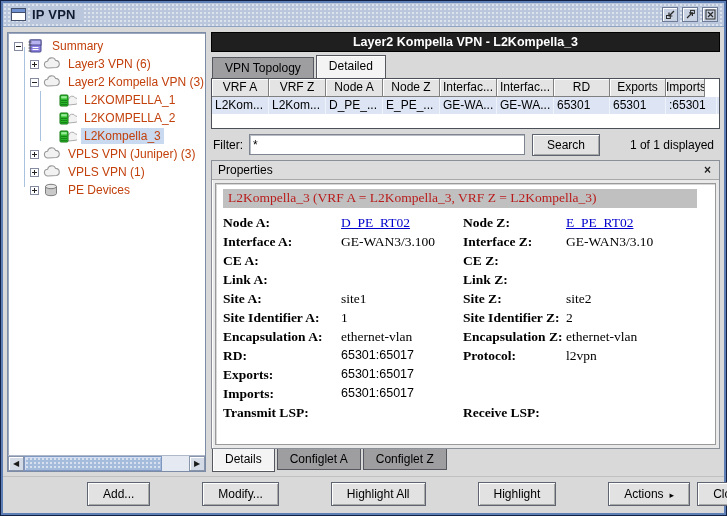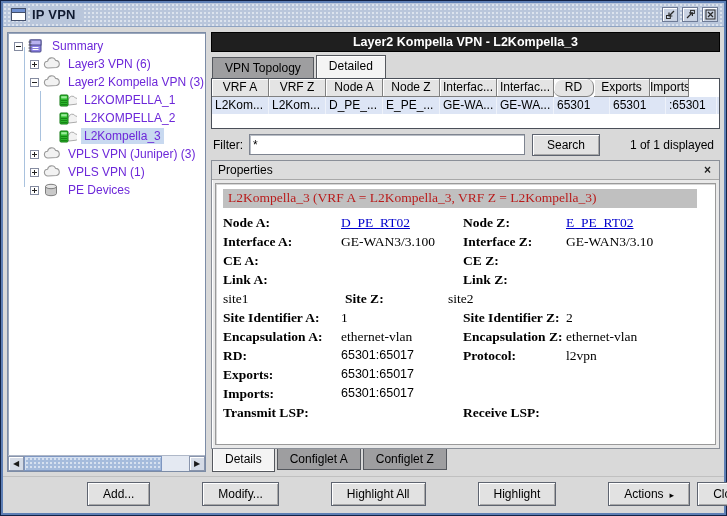--- a/index.html
+++ b/index.html
@@ -51,21 +51,21 @@
     background:#fff;
     border:1px solid #7C8CA6;
     box-shadow:inset 1px 1px 0 #9aa7bc;
     position:relative;
     display:flex; flex-direction:column; overflow:hidden;
   }
   .tree-scroll{ flex:1; position:relative; overflow:hidden; padding-top:4px; }
   .guide{ position:absolute; width:1px; background:#A9C2DE; }
   .tree-row{
     height:18px; display:flex; align-items:center;
-    font-size:12px; color:#6d28d9; white-space:nowrap; position:relative;
+    font-size:12px; color:#c2410c; white-space:nowrap; position:relative;
   }
   .tree-row .indent{ flex:0 0 auto; }
   .expander{
     width:9px; height:9px; flex:0 0 9px; margin:0 4px 0 0;
     border:1px solid #848BA0; background:#fff; position:relative;
   }
   .expander::before, .expander.plus::after{
     content:""; position:absolute; background:#222;
   }
   .expander::before{ left:1px; right:1px; top:3px; height:1px; }
@@ -364,21 +364,21 @@
           </div>
 
         <div class="table-box">
           <div class="thead" id="thead">
               <div class="th" style="width: 57px;">VRF A</div>
               <div class="th" style="width: 57px;">VRF Z</div>
               <div class="th" style="width: 57px;">Node A</div>
               <div class="th" style="width: 57px;">Node Z</div>
               <div class="th" style="width: 57px;">Interfac...</div>
               <div class="th" style="width: 57px;">Interfac...</div>
-              <div class="th" style="width: 40px; border-radius: 7px;">RD</div>
+              <div class="th" style="width: 56px;">RD</div>
               <div class="th" style="width: 56px;">Exports</div>
               <div class="th" style="width: 39px;">Imports</div>
             </div>
           <div id="tbody">
               <div class="trow">
                 <div class="td" style="width: 57px;">L2Kom...</div>
                 <div class="td" style="width: 57px;">L2Kom...</div>
                 <div class="td" style="width: 57px;">D_PE_...</div>
                 <div class="td" style="width: 57px;">E_PE_...</div>
                 <div class="td" style="width: 57px;">GE-WA...</div>
@@ -423,20 +423,21 @@
                   <span class="prop-label lz">CE Z:</span>
                   <span class="prop-value vz"></span>
                 </div>
                 <div class="prop-row">
                   <span class="prop-label la">Link A:</span>
                   <span class="prop-value va"></span>
                   <span class="prop-label lz">Link Z:</span>
                   <span class="prop-value vz"></span>
                 </div>
                 <div class="prop-row">
+                  <span class="prop-label la">Site A:</span>
                   <span class="prop-value va">site1</span>
                   <span class="prop-label lz">Site Z:</span>
                   <span class="prop-value vz">site2</span>
                 </div>
                 <div class="prop-row">
                   <span class="prop-label la">Site Identifier A:</span>
                   <span class="prop-value va">1</span>
                   <span class="prop-label lz">Site Identifier Z:</span>
                   <span class="prop-value vz">2</span>
                 </div>

